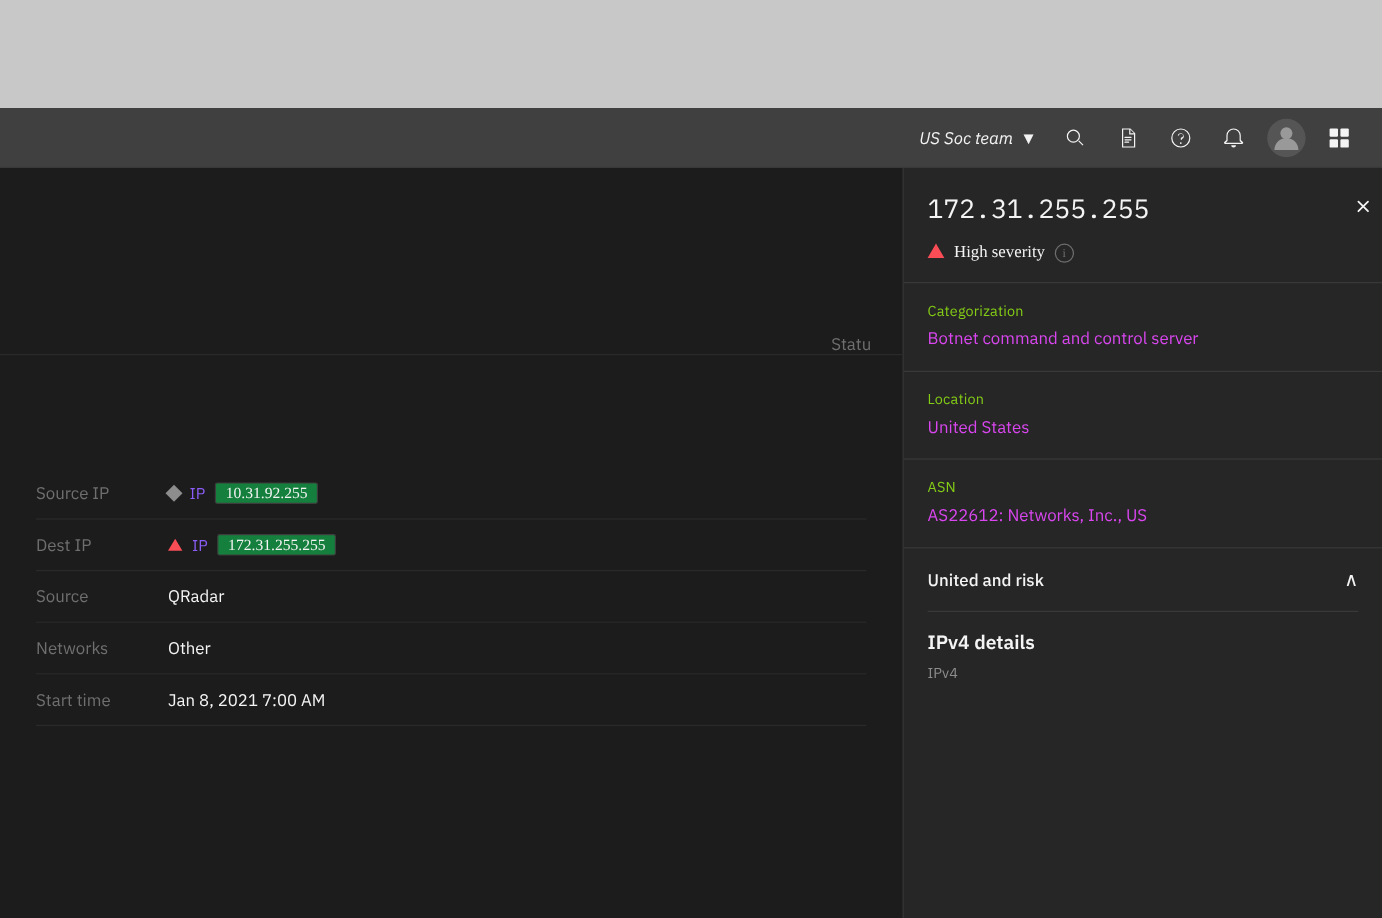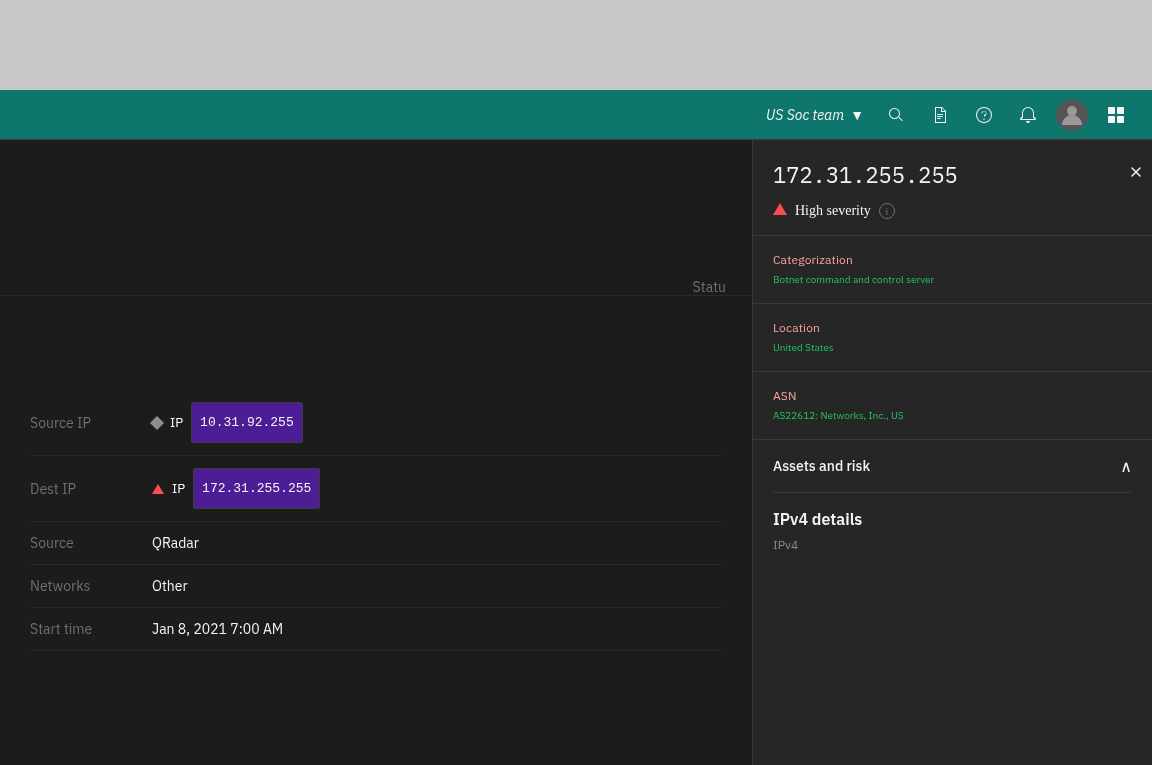--- a/index.html
+++ b/index.html
@@ -24,21 +24,21 @@
       position: absolute;
       top: 90px;
       left: 0;
       right: 0;
       bottom: 0;
       background: #1a1a1a;
     }
 
     
     .header {
-      background: #0f766e;
+      background: #404040;
       height: 50px;
       display: flex;
       align-items: center;
       justify-content: flex-end;
       padding: 0 16px;
       gap: 4px;
       border-bottom: 1px solid #393939;
     }
 
     .header-team {
@@ -110,50 +110,50 @@
       left: 0;
       right: 0;
       padding: 0 30px;
     }
 
     .detail-row {
       display: flex;
       align-items: center;
       padding: 12px 0;
       border-bottom: 1px solid #2a2a2a;
-      gap: 32px;
+      gap: 20px;
     }
 
     .detail-label {
       color: #6f6f6f;
       font-size: 14px;
       width: 90px;
       flex-shrink: 0;
     }
 
     .detail-value {
       color: #f4f4f4;
       font-size: 14px;
       display: flex;
       align-items: center;
       gap: 8px;
     }
 
     .ip-badge {
-      background: #4c1d95;
+      background: #15803d;
       border: 1px solid #3d3d3d;
       border-radius: 2px;
-      padding: 12px 8px;
+      padding: 0 8px;
       color: #f4f4f4;
       font-size: 13px;
-      font-family: Liberation Mono, monospace;
+      font-family: Liberation Serif, serif;
     }
 
     .ip-label {
-      color: #ffffff;
+      color: #8b5cf6;
       font-size: 13px;
     }
 
     
     .icon-diamond {
       width: 10px;
       height: 10px;
       background: #8d8d8d;
       transform: rotate(45deg);
       display: inline-block;
@@ -240,30 +240,30 @@
       cursor: pointer;
     }
 
     
     .info-section {
       padding: 16px 20px;
       border-bottom: 1px solid #393939;
     }
 
     .info-section-label {
-      color: #fca5a5;
+      color: #84cc16;
       font-size: 12px;
       margin-bottom: 6px;
       font-weight: 400;
       letter-spacing: 0.16px;
     }
 
     .info-section-value {
-      color: #22c55e;
-      font-size: 10px;
+      color: #d946ef;
+      font-size: 14px;
       line-height: 1.4;
     }
 
     
     .assets-section {
       padding: 0 20px;
     }
 
     .assets-header {
       display: flex;
@@ -465,21 +465,21 @@
         <div class="info-section-value">United States</div>
       </div>
 
       <div class="info-section">
         <div class="info-section-label">ASN</div>
         <div class="info-section-value">AS22612: Networks, Inc., US</div>
       </div>
 
       <div class="assets-section">
         <div class="assets-header">
-          <span class="assets-header-text">Assets and risk</span>
+          <span class="assets-header-text">United and risk</span>
           <span class="chevron-up">∧</span>
         </div>
       </div>
 
       <div class="ipv4-section">
         <div class="ipv4-title">IPv4 details</div>
         <div class="ipv4-row">
           <span class="ipv4-label">IPv4</span>
         </div>
       </div>

